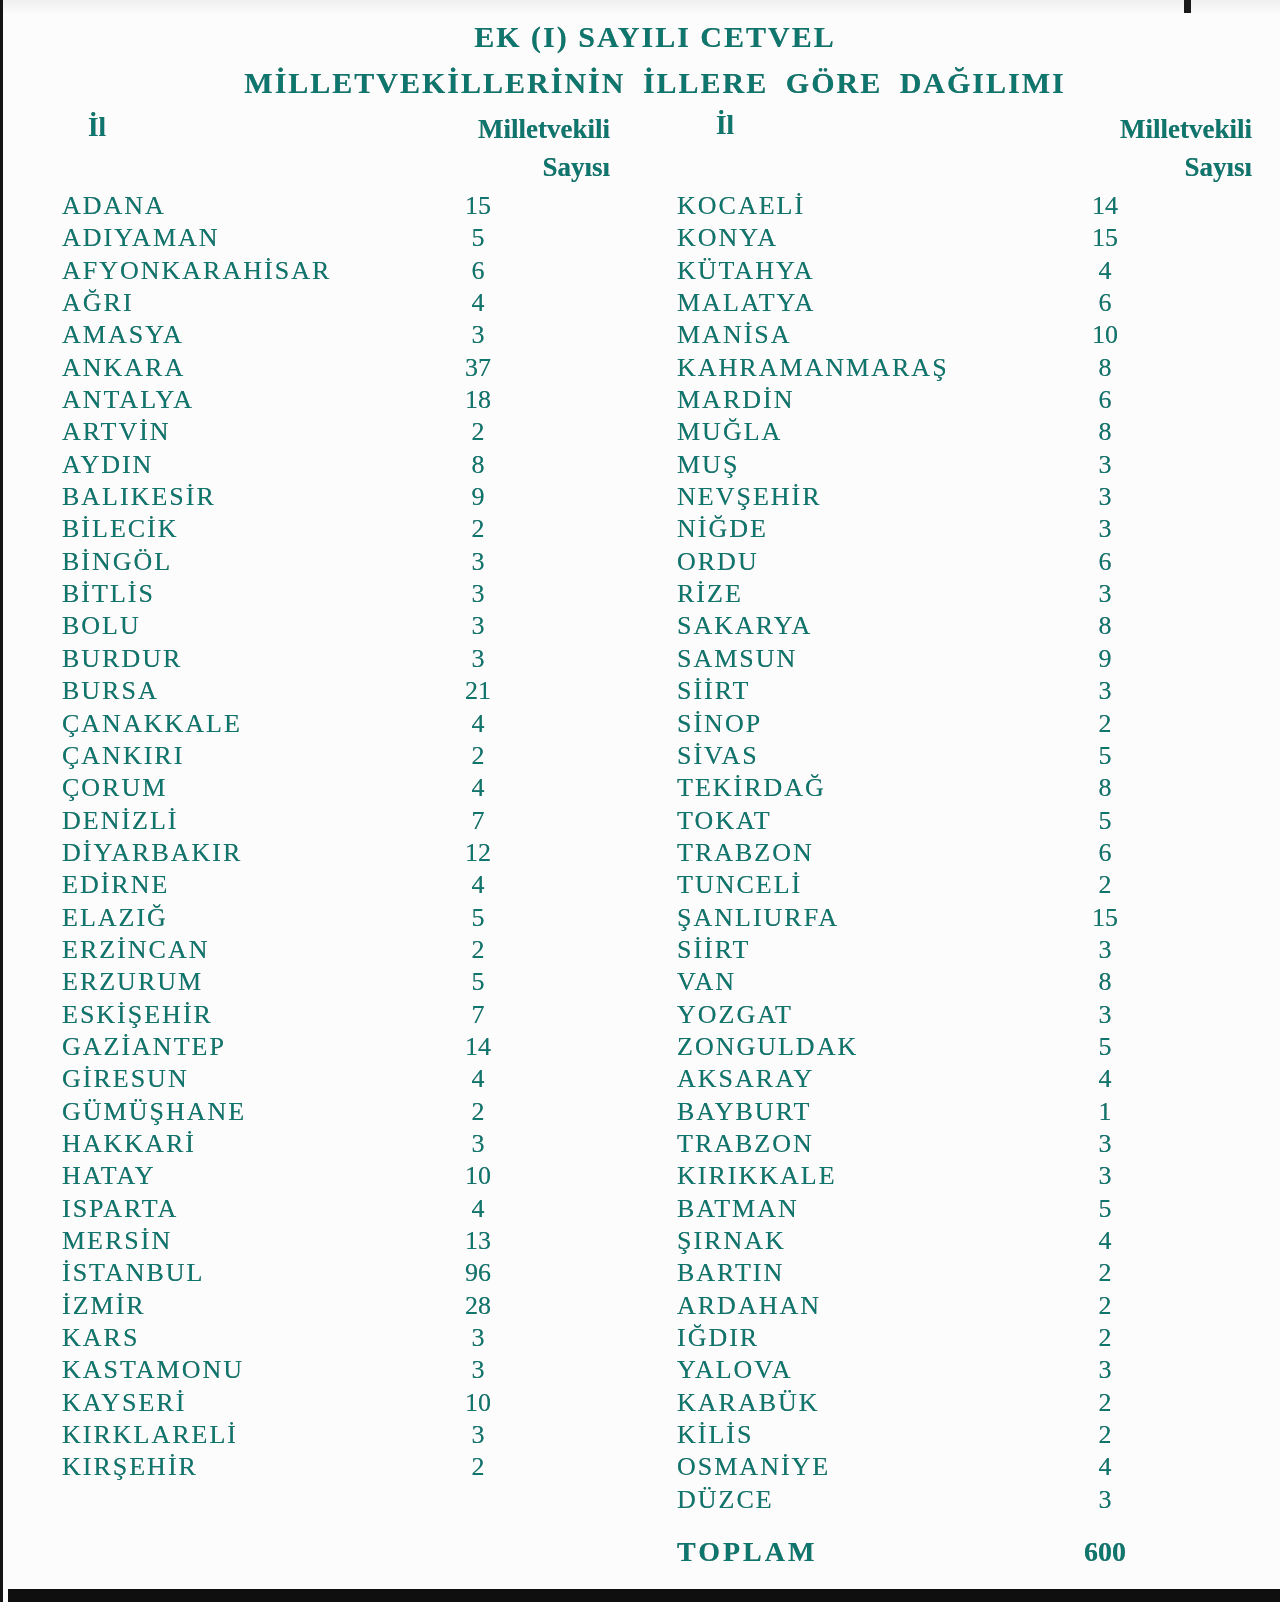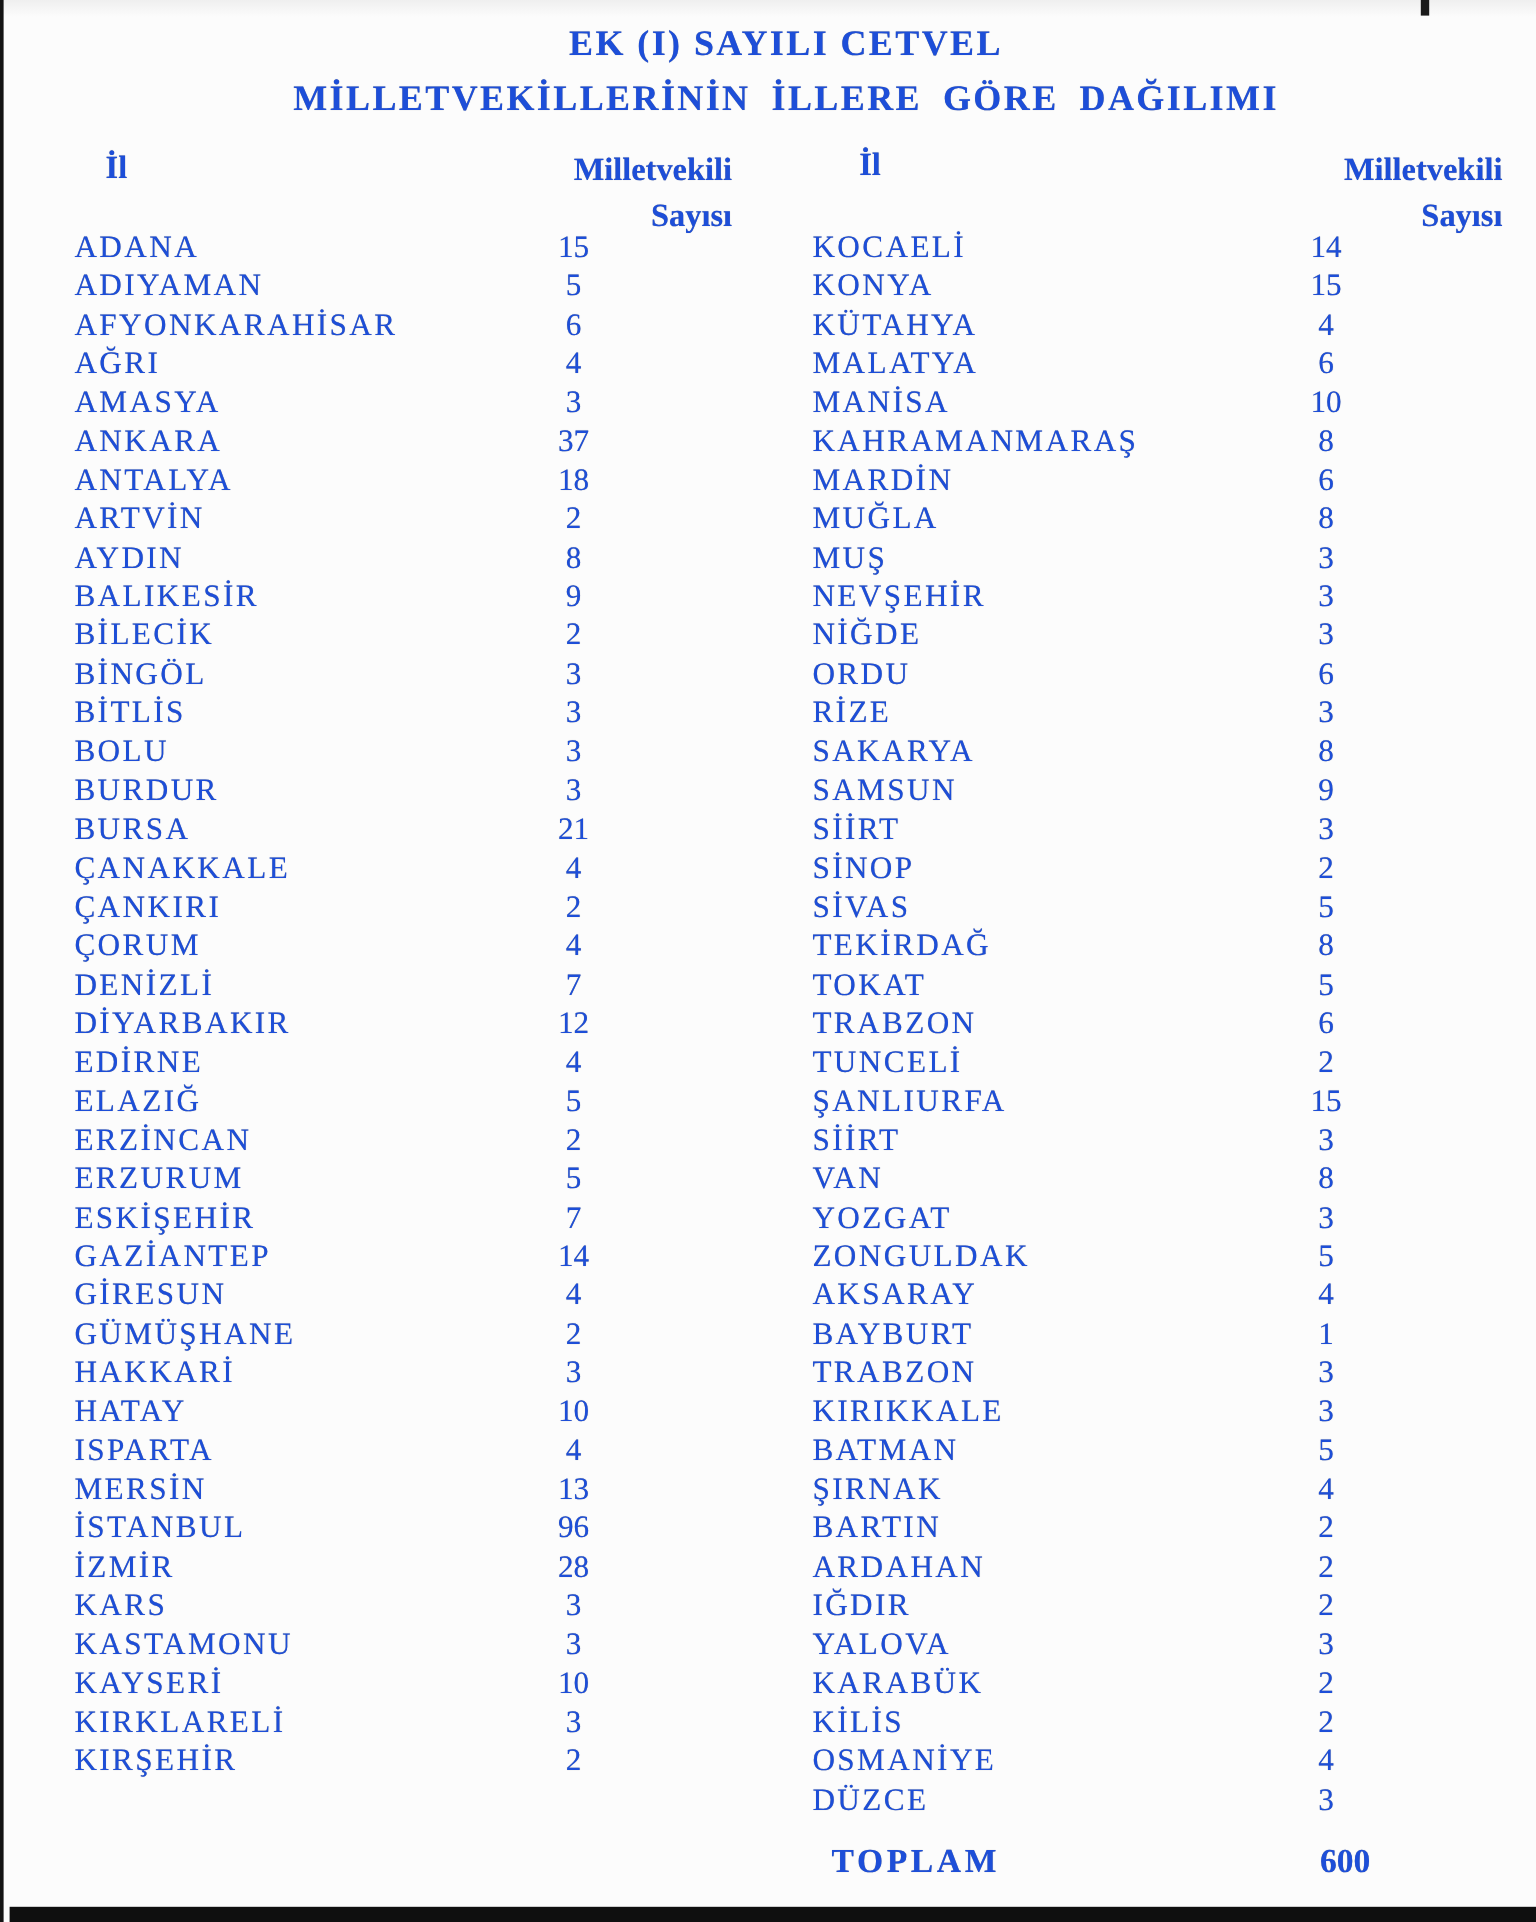--- a/index.html
+++ b/index.html
@@ -2,51 +2,51 @@
 <html><head>
 <meta charset="utf-8">
 <style>
   html, body { margin: 0; padding: 0; background: #ffffff; }
   .page {
     position: relative;
     width: 1280px;
     height: 1602px;
     background: #fcfcfc;
     font-family: "Liberation Serif", "DejaVu Serif", serif;
-    color: #1d4ed8;
+    color: #0f766e;
     overflow: hidden;
     text-shadow: 0 0 0.6px rgba(20,20,20,0.45);
   }
   .scan-top-shade {
     position: absolute; left: 0; top: 0; width: 100%; height: 14px;
     background: linear-gradient(#efefef, rgba(252,252,252,0));
   }
   .title-block {
     position: absolute; top: 20px; left: 30px; width: 1250px;
     text-align: center; font-weight: bold;
   }
   .title-line1 { font-size: 30px; letter-spacing: 2px; }
   .title-line2 { font-size: 30px; letter-spacing: 2px; word-spacing: 8px; margin-top: 12px; }
-  .hdr { position: absolute; font-weight: bold; font-size: 27px; margin-top: 12px; }
+  .hdr { position: absolute; font-weight: bold; font-size: 27px; }
   .hdr-il-left   { left: 88px;  top: 112px; }
   .hdr-il-right  { left: 716px; top: 110px; }
   .hdr-count { text-align: right; line-height: 38px; }
   .hdr-count-left  { left: 390px;  top: 110px; width: 220px; }
   .hdr-count-right { left: 1028px; top: 110px; width: 224px; }
   .col { position: absolute; top: 190px; }
   .col-left  { left: 62px;  width: 540px; }
   .col-right { left: 677px; width: 560px; }
   .row { position: relative; height: 32.35px; line-height: 32.35px; }
   .prov { font-size: 26px; letter-spacing: 2px; white-space: nowrap; }
   .cnt  { position: absolute; top: 0; width: 120px; text-align: center; font-size: 26px; }
   .col-left  .cnt { left: 356px; }
   .col-right .cnt { left: 368px; }
   .total-row {
     position: absolute; left: 677px; top: 1534px; width: 560px;
-    height: 36px; line-height: 36px; font-weight: bold; margin-left: 16px;
+    height: 36px; line-height: 36px; font-weight: bold;
   }
   .total-label { font-size: 28px; letter-spacing: 3px; }
   .total-value { position: absolute; left: 368px; top: 0; width: 120px; text-align: center; font-size: 28px; }
   .edge-left   { position: absolute; left: 0; top: 0; width: 3px; height: 1602px; background: #141414; }
   .edge-bottom { position: absolute; left: 8px; top: 1589px; width: 1272px; height: 13px; background: #0f0f0f; }
   .tick-top    { position: absolute; left: 1184px; top: 0; width: 7px; height: 13px; background: #1a1a1a; }
 </style>
 </head>
 <body>
 

